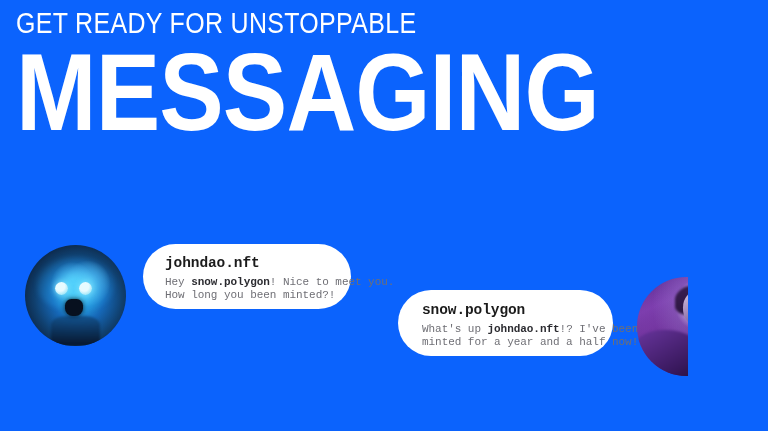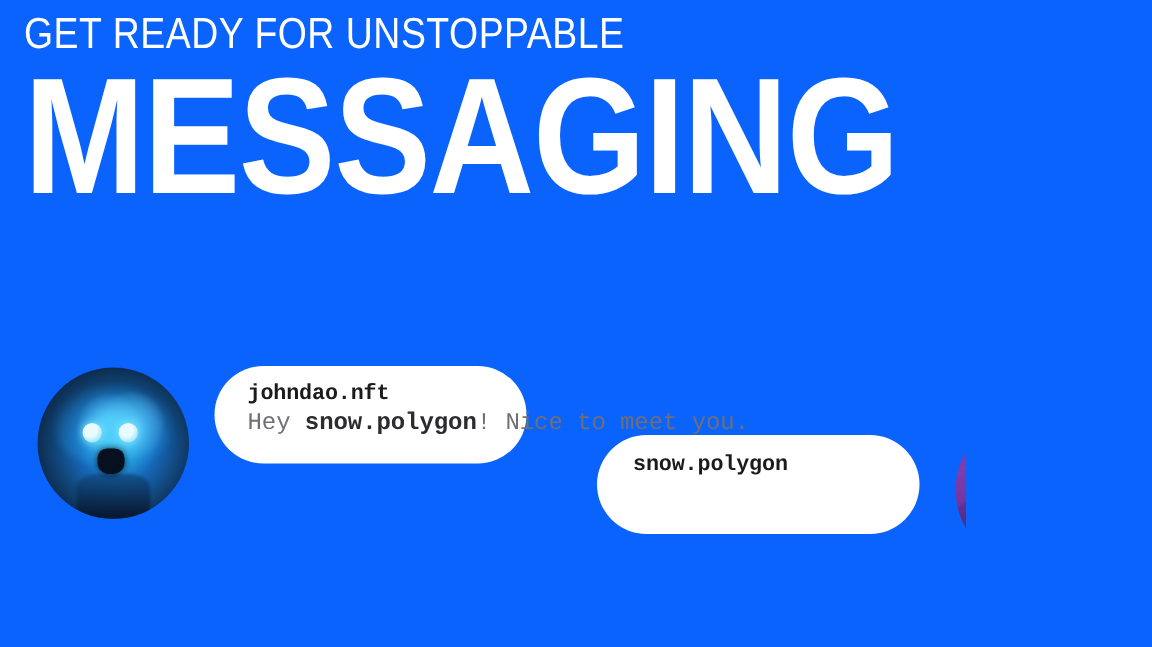--- a/index.html
+++ b/index.html
@@ -13,20 +13,21 @@
     overflow: hidden;
     font-family: "Liberation Sans", sans-serif;
     background: #0b63fd;
   }
   .stage {
     position: relative;
     width: 644px;
     height: 431px;
     background: #0b63fd;
     overflow: hidden;
+    padding-left: 44px;
   }
 
   
   .headline-wrap {
     position: absolute;
     left: 16px;
     top: 8px;
     width: 736px;
   }
   .kicker {
@@ -190,21 +191,21 @@
   .bub-name {
     color: #1b1b1b;
     font-size: 14.5px;
     font-weight: 700;
     letter-spacing: -0.1px;
     line-height: 18px;
     white-space: nowrap;
   }
   .bub-text {
     color: #6f6f75;
-    font-size: 16px;
+    font-size: 11px;
     line-height: 13.4px;
     letter-spacing: -0.05px;
     margin-top: 4px;
     white-space: nowrap;
   }
   .bub-text b {
     color: #2b2b30;
     font-weight: 700;
   }
 </style>
@@ -223,25 +224,30 @@
     <div class="av-body"></div>
     <div class="av-eye l"></div>
     <div class="av-eye r"></div>
     <div class="av-mouth"></div>
   </div>
 
   <div class="bubble bubble-1">
     <div class="bub-name">johndao.nft</div>
     <div class="bub-text">
       <span><span>Hey </span><b>snow.polygon</b><span>! Nice to meet you.</span></span><br>
+      <span>How long you been minted?!</span>
     </div>
   </div>
 
   <div class="bubble bubble-2">
     <div class="bub-name">snow.polygon</div>
+    <div class="bub-text">
+      <span><span>What's up </span><b>johndao.nft</b><span>!? I've been</span></span><br>
+      <span>minted for a year and a half now!</span>
+    </div>
   </div>
 
   <div class="avatar avatar-right">
     <div class="kn-hair"></div>
     <div class="kn-face"></div>
     <div class="kn-shoulder"></div>
     <div class="kn-armor"></div>
   </div>
 
 </div>

